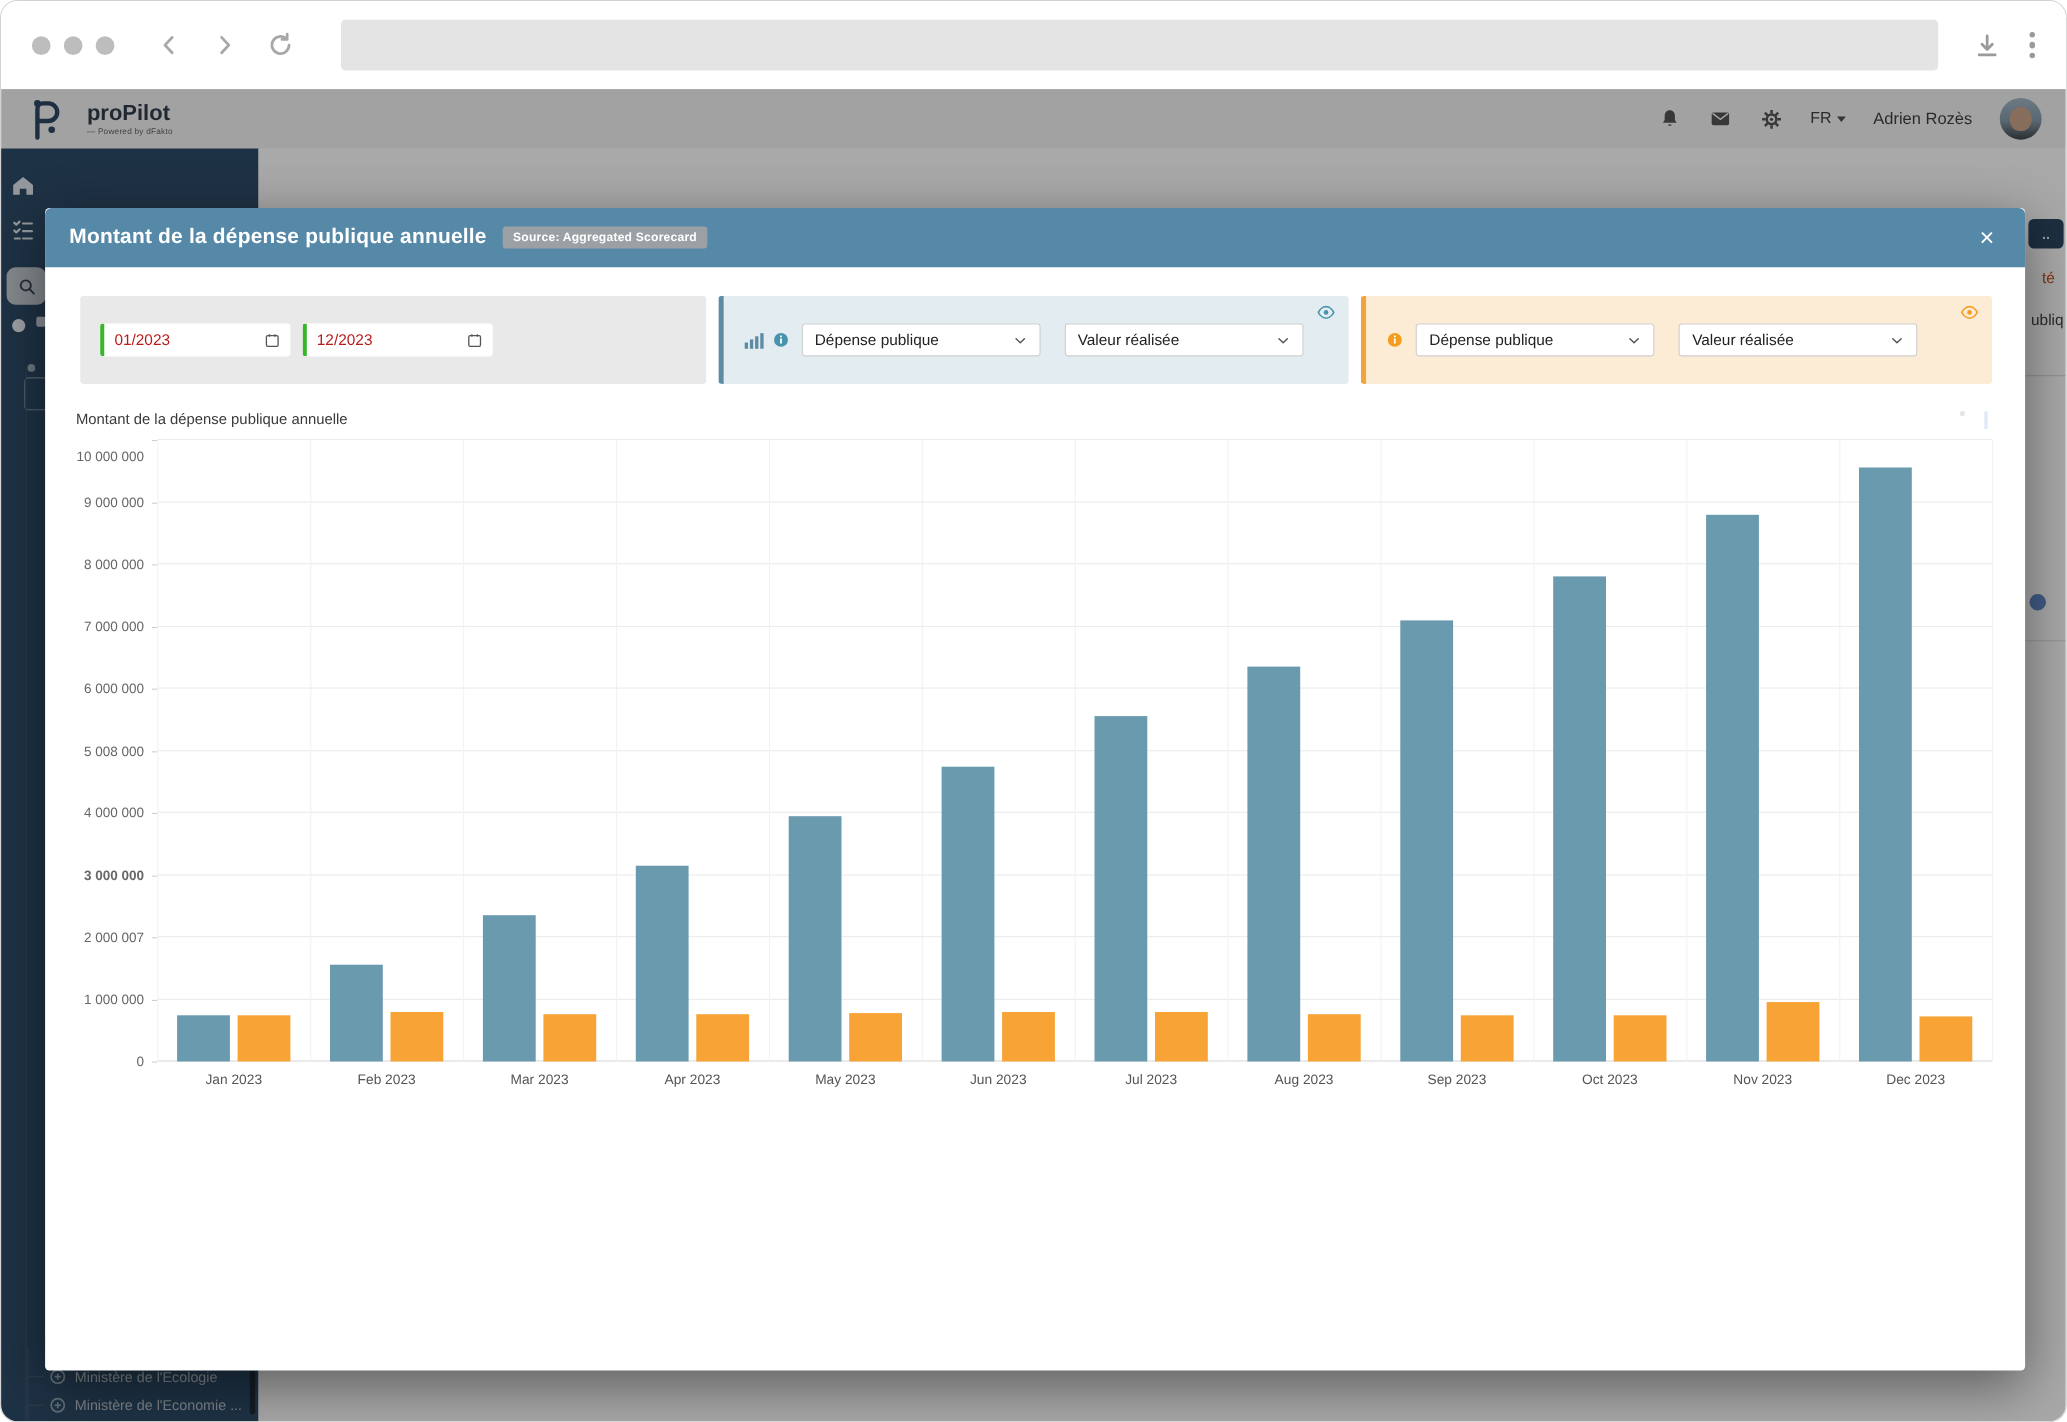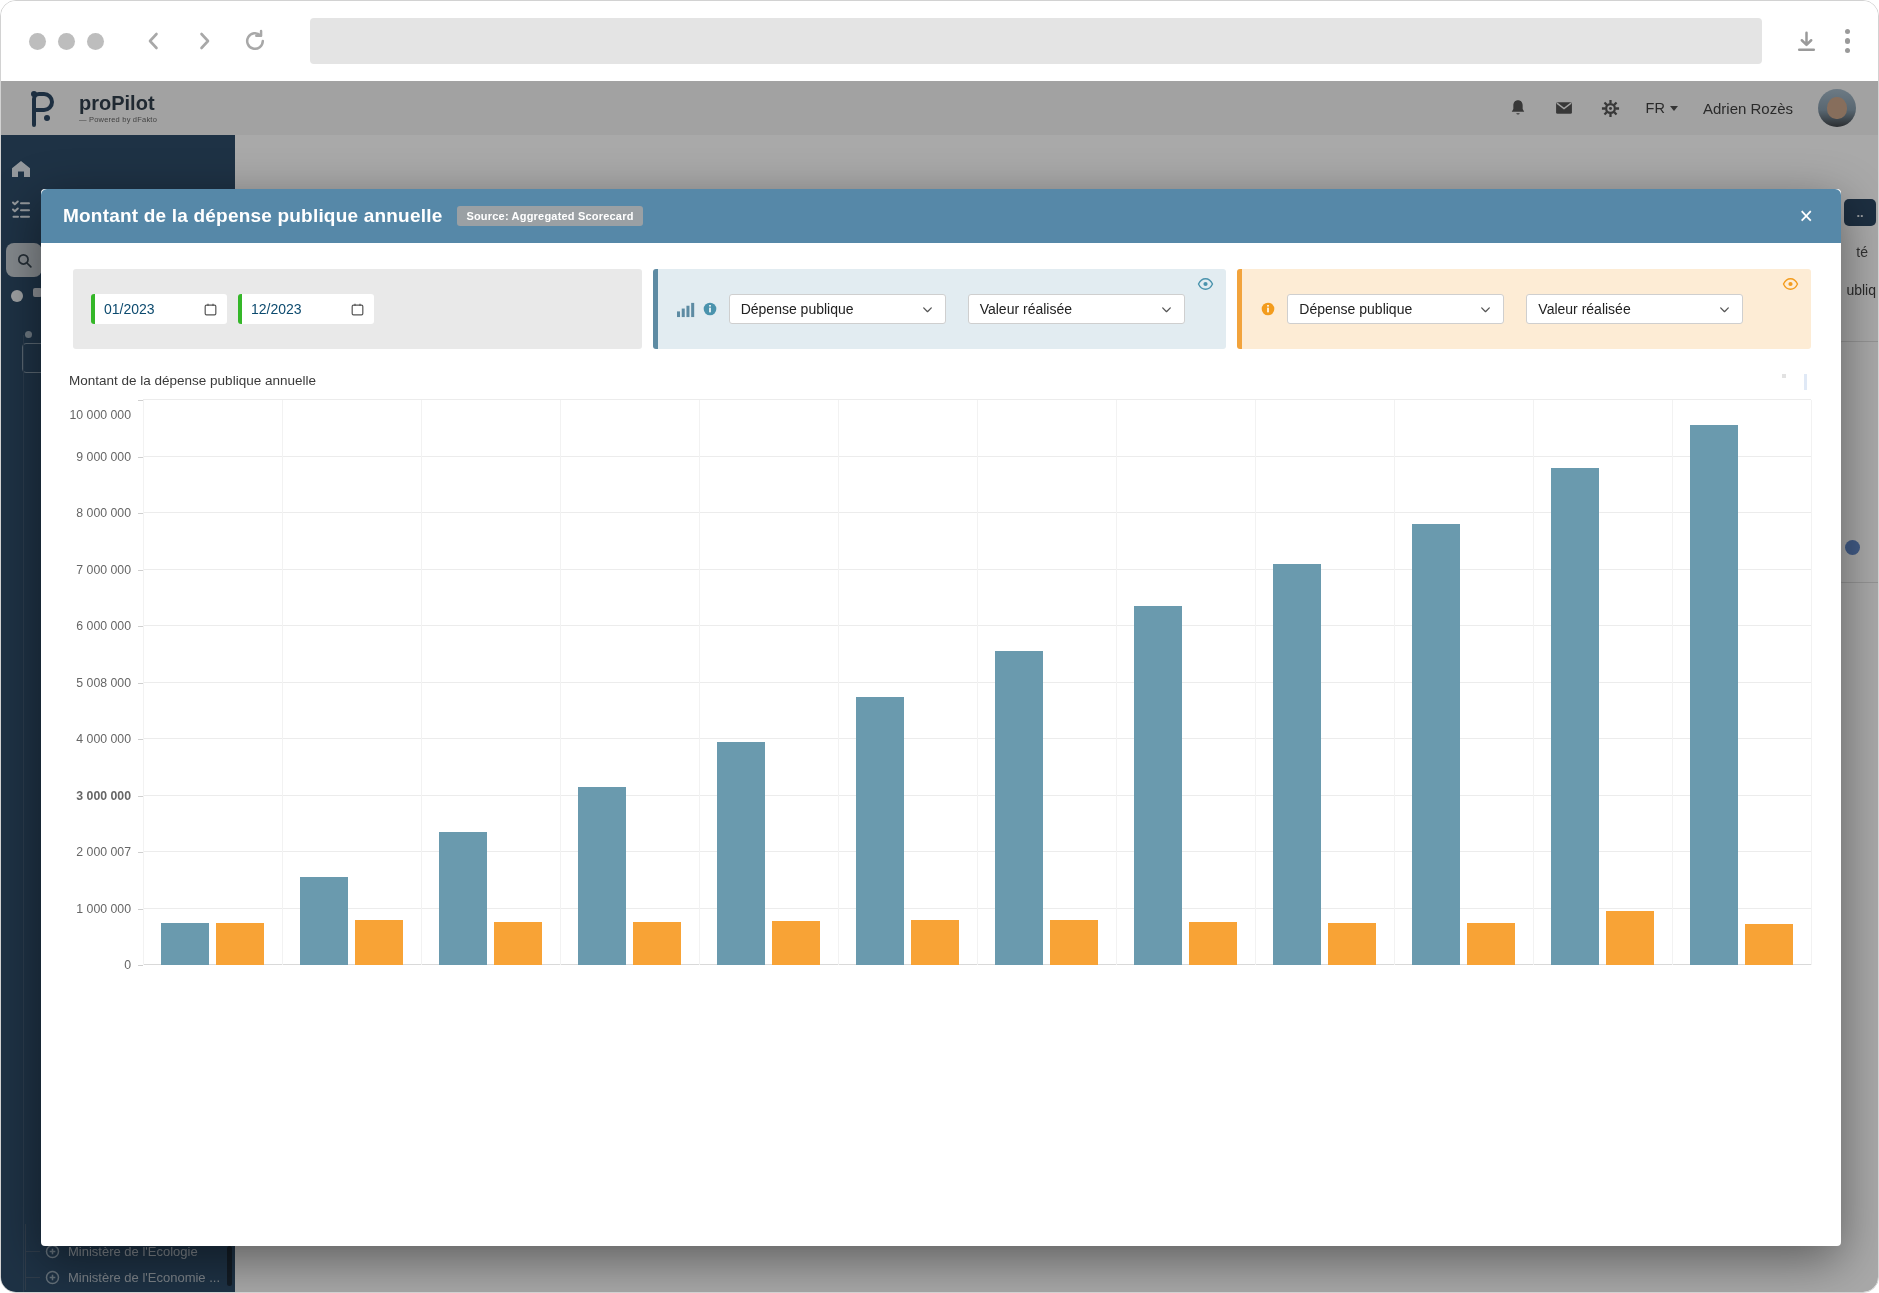--- a/index.html
+++ b/index.html
@@ -51,42 +51,42 @@
   .tree-row{height:26px;display:flex;align-items:center;padding-left:44px;position:relative;
             color:#b6c0ca;font-size:13px;white-space:nowrap;}
   .tree-row::before{content:"";position:absolute;left:25px;top:50%;width:14px;height:1px;background:#3c5168;}
   .tree-row svg{margin-right:8px;flex:0 0 auto;}
   .sb-thumb{position:absolute;right:3px;bottom:6px;width:5px;height:40px;background:#0d1c2b;border-radius:3px;}
 
   
   .content{position:absolute;top:0;bottom:0;left:234px;right:0;background:#fff;overflow:hidden;}
   .frag-btn{position:absolute;right:2px;top:64px;width:32px;height:27px;background:#1d3a57;border-radius:5px;
             color:#e8eef3;font-size:13px;font-weight:700;display:flex;align-items:center;justify-content:center;}
-  .frag-t1{position:absolute;right:10px;top:109px;font-size:14px;color:#404040;}
+  .frag-t1{position:absolute;right:10px;top:109px;font-size:14px;color:#c2410c;}
   .frag-t2{position:absolute;right:2px;top:147px;font-size:14px;color:#333;}
   .frag-card{position:absolute;right:-14px;top:206px;width:56px;height:240px;border:1px solid #dedede;border-radius:8px;background:#fff;}
   .frag-dot{position:absolute;left:10px;top:198px;width:15px;height:15px;border-radius:50%;background:#5a83c9;}
 
   .overlay{position:absolute;inset:0;background:rgba(28,28,28,.38);z-index:5;}
 
   
   .modal{position:absolute;z-index:10;left:40px;top:108px;width:1800px;height:1057px;background:#fff;
          border-radius:4px;box-shadow:0 14px 50px rgba(0,0,0,.45);box-sizing:border-box;}
   .modal-hd{height:54px;background:#5688a8;border-radius:6px 6px 0 0;display:flex;align-items:center;padding:0 22px;}
   .modal-title{color:#fff;font-size:19px;font-weight:700;letter-spacing:.2px;}
   .badge{margin-left:15px;background:#9aa0a4;color:#fff;font-size:11px;font-weight:700;padding:4px 9px;border-radius:3px;letter-spacing:.2px;}
   .close{margin-left:auto;color:#fff;font-size:23px;line-height:1;cursor:pointer;padding:2px 6px;}
 
   .filters{display:flex;gap:11px;margin:26px 30px 0 32px;}
   .fg{flex:1;height:80px;border-radius:3px;display:flex;align-items:center;padding:0 18px;position:relative;box-sizing:border-box;}
   .fg-gray{background:#e9e9e9;}
   .fg-blue{background:#e2ecf1;border-left:5px solid #5d8ba3;}
   .fg-orange{background:#fdecd5;border-left:5px solid #f2a33c;}
   .ctrl{background:#fff;height:30px;border-radius:3px;display:flex;align-items:center;box-sizing:border-box;}
-  .date{width:136px;border-left:4px solid #35b729;padding:0 9px;font-size:14px;color:#0c4a6e;
+  .date{width:173px;border-left:4px solid #35b729;padding:0 9px;font-size:14px;color:#b91c1c;
         justify-content:space-between;margin-right:11px;}
   .dd{width:217px;border:1px solid #cfcfcf;padding:0 11px;font-size:14px;color:#222;
       justify-content:space-between;margin-right:22px;cursor:pointer;}
   .fg-icons{display:flex;align-items:center;gap:7px;margin-right:11px;}
   .eye{position:absolute;top:8px;right:12px;}
 
   .chart-title{margin:24px 0 0 28px;font-size:13.5px;color:#3a3a3a;}
   .chart-wrap{margin:12px 30px 0 30px;position:relative;}
   .chart-area{display:flex;}
   .y-axis{width:72px;position:relative;height:565px;flex:0 0 auto;}
@@ -457,17 +457,31 @@
                   <div class="bar" title="Dépense publique — Valeur réalisée — Nov 2023: 8 800 000" style="height: 88%; background: rgb(106, 154, 174);"></div>
                   <div class="bar" title="Dépense publique — Valeur réalisée (comparaison) — Nov 2023: 950 000" style="height: 9.5%; background: rgb(248, 163, 54);"></div>
                 </div>
                 <div class="bar-group">
                   <div class="bar" title="Dépense publique — Valeur réalisée — Dec 2023: 9 550 000" style="height: 95.5%; background: rgb(106, 154, 174);"></div>
                   <div class="bar" title="Dépense publique — Valeur réalisée (comparaison) — Dec 2023: 730 000" style="height: 7.3%; background: rgb(248, 163, 54);"></div>
                 </div>
               </div>
           </div>
         </div>
+        <div class="x-labels" id="x-labels">
+            <div class="x-label">Jan 2023</div>
+            <div class="x-label">Feb 2023</div>
+            <div class="x-label">Mar 2023</div>
+            <div class="x-label">Apr 2023</div>
+            <div class="x-label">May 2023</div>
+            <div class="x-label">Jun 2023</div>
+            <div class="x-label">Jul 2023</div>
+            <div class="x-label">Aug 2023</div>
+            <div class="x-label">Sep 2023</div>
+            <div class="x-label">Oct 2023</div>
+            <div class="x-label">Nov 2023</div>
+            <div class="x-label">Dec 2023</div>
+          </div>
       </div>
     </div>
 
   </div>
 </div>
 
 </body></html>

